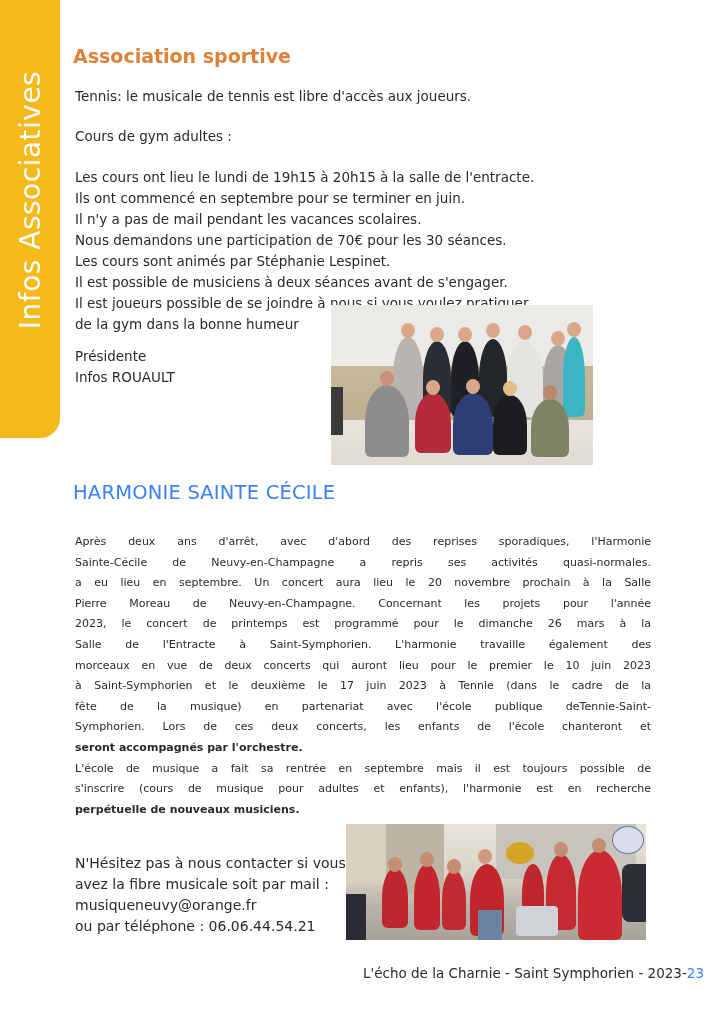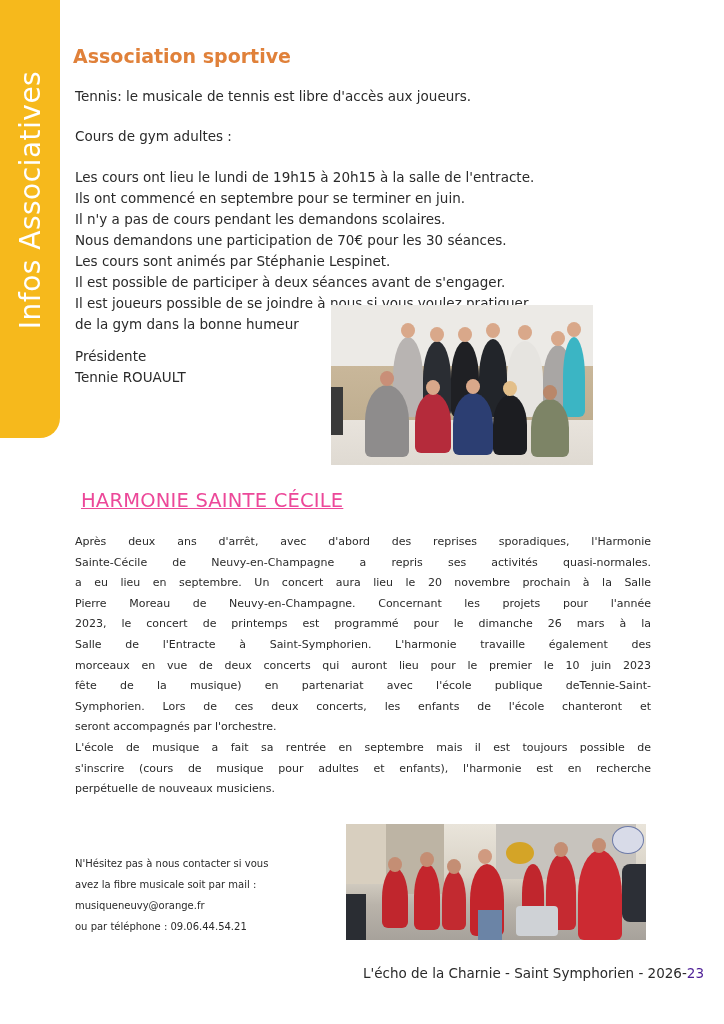--- a/index.html
+++ b/index.html
@@ -12,58 +12,58 @@
                     white-space: nowrap; color: #ffffff; font-size: 28px; letter-spacing: 0.5px;
                     font-family: "DejaVu Sans", sans-serif; font-weight: normal; }
   .h-sport { position: absolute; left: 73px; top: 45px; margin: 0;
              font-size: 19px; font-weight: bold; color: #e0813a; }
   .p-line { position: absolute; left: 75px; margin: 0; font-size: 13.5px; line-height: 21px; white-space: nowrap; }
   .photo { position: absolute; overflow: hidden; }
   .photo-gym { left: 331px; top: 305px; width: 262px; height: 160px;
                background: linear-gradient(180deg, #eceae6 0%, #eceae6 38%, #c9b79a 38%, #bfae90 72%, #e8e3dc 72%, #dfdad2 100%); }
   .figure { position: absolute; border-radius: 50% 50% 6px 6px; }
   .head { position: absolute; width: 14px; height: 15px; border-radius: 50%; background: #d9a88a; }
-  .h-harmonie { position: absolute; left: 73px; top: 481px; margin: 8px;
-                font-size: 19.5px; font-weight: normal; color: #ec4899; letter-spacing: 0.2px; text-decoration: underline; }
+  .h-harmonie { position: absolute; left: 73px; top: 481px; margin: 0;
+                font-size: 19.5px; font-weight: normal; color: #3b82f6; letter-spacing: 0.2px; }
   .harm-body { position: absolute; left: 75px; top: 532px; width: 576px; margin: 0;
                font-size: 11px; line-height: 20.6px; text-align: justify; }
   .harm-body span.line { display: block; text-align: justify; text-align-last: justify; }
-  .harm-body span.last { text-align-last: left; }
-  .contact { position: absolute; left: 75px; top: 853px; margin: 0; font-size: 10px; line-height: 21px; }
+  .harm-body span.last { text-align-last: left; font-weight: bold; }
+  .contact { position: absolute; left: 75px; top: 853px; margin: 0; font-size: 14px; line-height: 21px; }
   .contact span { display: block; white-space: nowrap; }
   .photo-band { left: 346px; top: 824px; width: 300px; height: 116px;
                 background: linear-gradient(180deg, #e9e4da 0%, #d8d2c6 45%, #b9b3aa 70%, #a7a29b 100%); }
   .footer { position: absolute; right: 20px; top: 965px; font-size: 13.5px; color: #2a2a2a; white-space: nowrap; }
-  .footer .page-num { color: #4c1d95; }
+  .footer .page-num { color: #3b82f6; }
 </style>
 </head>
 <body>
 
 <div class="side-tab">
   <div class="side-tab-label">Infos Associatives</div>
 </div>
 
 <h2 class="h-sport">Association sportive</h2>
 
 <p class="p-line" style="top:86px">Tennis: le musicale de tennis est libre d'accès aux joueurs.</p>
 <p class="p-line" style="top:126px">Cours de gym adultes :</p>
 
 <div>
   <p class="p-line" style="top:167px">Les cours ont lieu le lundi de 19h15 à 20h15 à la salle de l'entracte.</p>
   <p class="p-line" style="top:188px">Ils ont commencé en septembre pour se terminer en juin.</p>
-  <p class="p-line" style="top:209px">Il n'y a pas de cours pendant les demandons scolaires.</p>
+  <p class="p-line" style="top:209px">Il n'y a pas de mail pendant les vacances scolaires.</p>
   <p class="p-line" style="top:230px">Nous demandons une participation de 70€ pour les 30 séances.</p>
   <p class="p-line" style="top:251px">Les cours sont animés par Stéphanie Lespinet.</p>
-  <p class="p-line" style="top:272px">Il est possible de participer à deux séances avant de s'engager.</p>
+  <p class="p-line" style="top:272px">Il est possible de musiciens à deux séances avant de s'engager.</p>
   <p class="p-line" style="top:293px">Il est joueurs possible de se joindre à nous si vous voulez pratiquer</p>
   <p class="p-line" style="top:314px">de la gym dans la bonne humeur</p>
 </div>
 
 <p class="p-line" style="top:346px">Présidente</p>
-<p class="p-line" style="top:367px">Tennie ROUAULT</p>
+<p class="p-line" style="top:367px">Infos ROUAULT</p>
 
 <div class="photo photo-gym" title="Photo de groupe du cours de gym adultes">
 
   <div class="figure" style="left:62px;top:32px;width:30px;height:80px;background:#b8b4b2;"></div>
   <div class="head" style="left:70px;top:18px;"></div>
   <div class="figure" style="left:92px;top:36px;width:28px;height:76px;background:#2a2d33;"></div>
   <div class="head" style="left:99px;top:22px;"></div>
   <div class="figure" style="left:120px;top:36px;width:28px;height:76px;background:#1f2024;"></div>
   <div class="head" style="left:127px;top:22px;"></div>
   <div class="figure" style="left:148px;top:34px;width:28px;height:78px;background:#22252a;"></div>
@@ -91,33 +91,34 @@
 <h2 class="h-harmonie">HARMONIE SAINTE CÉCILE</h2>
 
 <div class="harm-body">
   <span class="line">Après deux ans d'arrêt, avec d'abord des reprises sporadiques, l'Harmonie</span>
   <span class="line">Sainte-Cécile de Neuvy-en-Champagne a repris ses activités quasi-normales.</span>
   <span class="line">a eu lieu en  septembre. Un concert aura lieu le 20 novembre prochain à la Salle</span>
   <span class="line">Pierre Moreau de Neuvy-en-Champagne. Concernant les projets pour l'année</span>
   <span class="line">2023, le concert de printemps est programmé pour le dimanche 26 mars à la</span>
   <span class="line">Salle de l'Entracte à Saint-Symphorien. L'harmonie travaille également des</span>
   <span class="line">morceaux en vue de deux concerts qui auront lieu pour le premier le 10 juin 2023</span>
+  <span class="line">à Saint-Symphorien et le deuxième le 17 juin 2023 à Tennie (dans le cadre de la</span>
   <span class="line">fête de la musique) en partenariat avec l'école publique deTennie-Saint-</span>
   <span class="line">Symphorien. Lors de ces deux concerts, les enfants de l'école chanteront et</span>
   <span class="line last">seront accompagnés par l'orchestre.</span>
   <span class="line">L'école de musique a fait sa rentrée en septembre mais il est toujours possible de</span>
   <span class="line">s'inscrire (cours de musique pour adultes et enfants), l'harmonie est en recherche</span>
   <span class="line last">perpétuelle de nouveaux musiciens.</span>
 </div>
 
 <div class="contact">
   <span>N'Hésitez pas à nous contacter si vous</span>
   <span> avez la fibre musicale soit par mail :</span>
   <span>musiqueneuvy@orange.fr</span>
-  <span>ou par téléphone : 09.06.44.54.21</span>
+  <span>ou par téléphone : 06.06.44.54.21</span>
 </div>
 
 <div class="photo photo-band" title="Photo de l'harmonie en chemises rouges jouant dans la rue">
   <div style="position:absolute;left:0;top:0;width:45px;height:60px;background:#d8cfbf;"></div>
   <div style="position:absolute;left:40px;top:0;width:58px;height:70px;background:#bdb4a4;"></div>
   <div style="position:absolute;left:150px;top:0;width:140px;height:55px;background:#c7c3bd;"></div>
   <div style="position:absolute;left:160px;top:18px;width:28px;height:22px;border-radius:50%;background:#d4a427;"></div>
   <div style="position:absolute;left:266px;top:2px;width:30px;height:26px;border-radius:50%;background:#d8dbe8;border:1px solid #6c7aa8;"></div>
   <div class="figure" style="left:36px;top:44px;width:26px;height:60px;background:#c0262d;"></div>
   <div class="head" style="left:42px;top:33px;background:#c48e74;"></div>
@@ -132,14 +133,14 @@
   <div class="figure" style="left:200px;top:30px;width:30px;height:76px;background:#c52a31;"></div>
   <div class="head" style="left:208px;top:18px;background:#c48e74;"></div>
   <div style="position:absolute;left:170px;top:82px;width:42px;height:30px;border-radius:4px;background:#cfd2d6;"></div>
   <div class="figure" style="left:232px;top:26px;width:44px;height:90px;background:#cc2a32;"></div>
   <div class="head" style="left:246px;top:14px;background:#c48e74;"></div>
   <div style="position:absolute;left:276px;top:40px;width:24px;height:58px;background:#2c2f36;border-radius:8px 0 0 8px;"></div>
   <div style="position:absolute;left:0;top:70px;width:20px;height:46px;background:#2a2d33;"></div>
 </div>
 
 <div class="footer">
-  <span>L'écho de la Charnie - Saint Symphorien - 2026-</span><span class="page-num">23</span>
+  <span>L'écho de la Charnie - Saint Symphorien - 2023-</span><span class="page-num">23</span>
 </div>
 
 </body></html>

